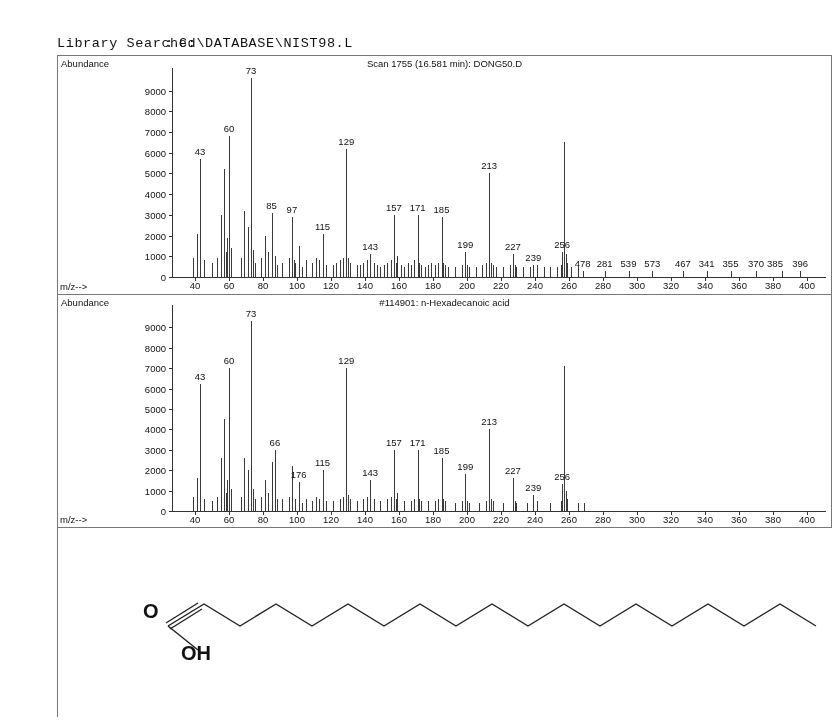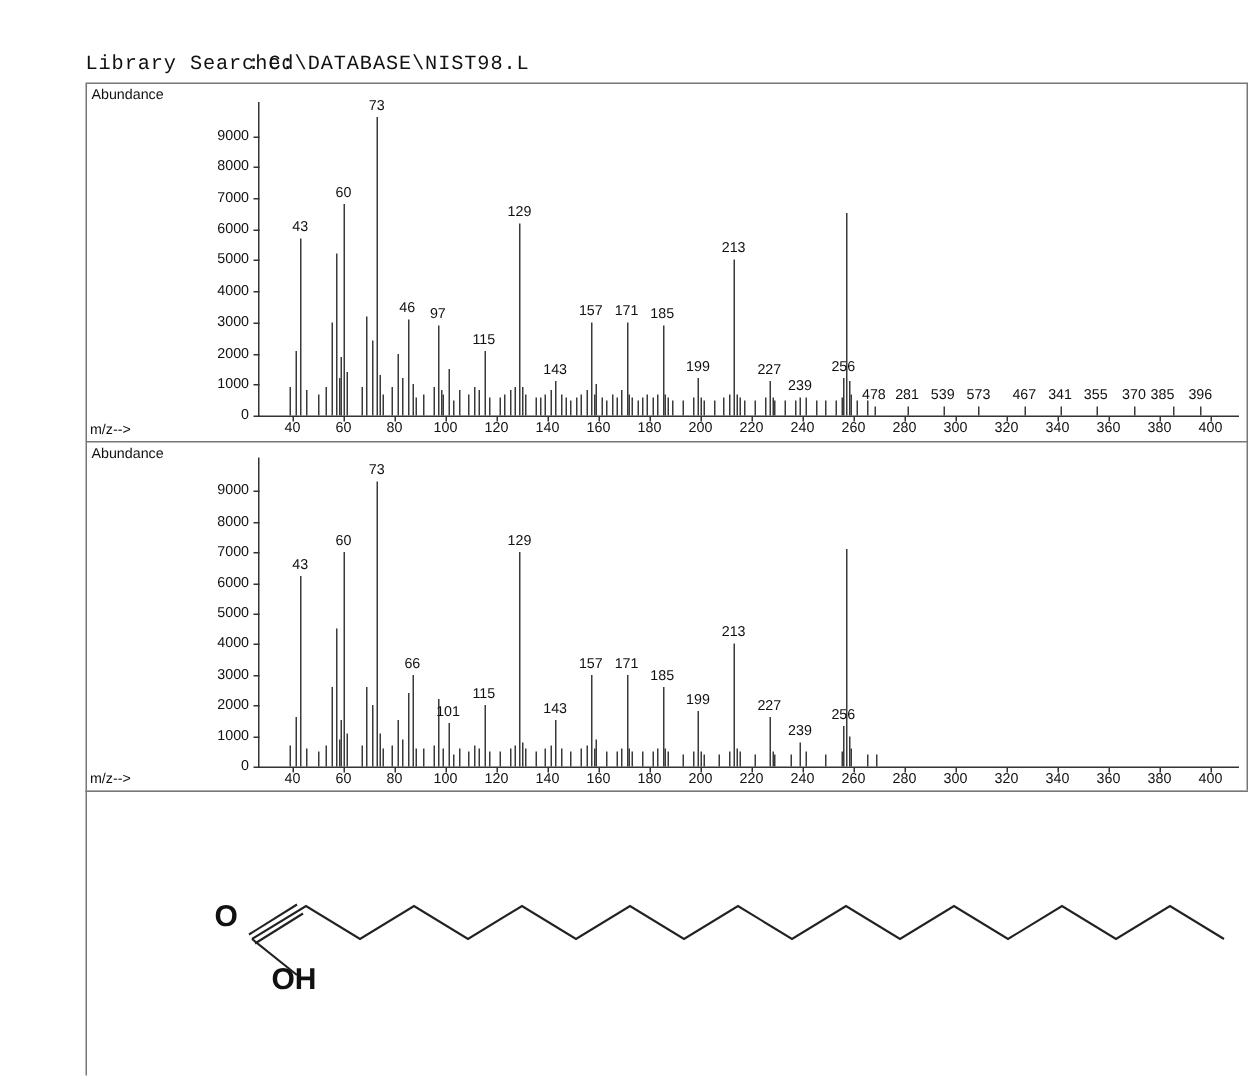--- a/index.html
+++ b/index.html
@@ -103,20 +103,21 @@
 <body>
 
 <div class="header">
   <span class="row"><span class="lbl">Library Searched</span><span class="col">:</span><span>C:\DATABASE\NIST98.L</span></span>
   <span class="row"><span class="lbl">Quality</span><span class="col">:</span><span>99</span></span>
   <span class="row"><span class="lbl">ID</span><span class="col">:</span><span>n-Hexadecanoic acid</span></span>
 </div>
 
 <div class="panel" id="panel-top">
   <div class="abundance-label">Abundance</div>
+  <div class="panel-title">Scan 1755 (16.581 min): DONG50.D</div>
   <div class="mz-label">m/z--&gt;</div>
   <div class="plot" id="plot-0">
       <div class="axis-line" style="left: 114px; top: 221px; width: 654px; height: 1px;"></div>
       <div class="axis-line" style="left: 114px; top: 12px; width: 1px; height: 210px;"></div>
       <div class="ytick-label" style="left: 64px; top: 221px;">0</div>
       <div class="ytick-mark" style="left: 111px; top: 221px;"></div>
       <div class="ytick-label" style="left: 64px; top: 200.293px;">1000</div>
       <div class="ytick-mark" style="left: 111px; top: 200.293px;"></div>
       <div class="ytick-label" style="left: 64px; top: 179.586px;">2000</div>
       <div class="ytick-mark" style="left: 111px; top: 179.586px;"></div>
@@ -284,21 +285,21 @@
       <div class="peak" style="left: 594.3px; top: 214.788px; height: 6.21212px;"></div>
       <div class="peak" style="left: 624.9px; top: 214.788px; height: 6.21212px;"></div>
       <div class="peak" style="left: 648.7px; top: 214.788px; height: 6.21212px;"></div>
       <div class="peak" style="left: 672.5px; top: 214.788px; height: 6.21212px;"></div>
       <div class="peak" style="left: 698px; top: 214.788px; height: 6.21212px;"></div>
       <div class="peak" style="left: 723.5px; top: 214.788px; height: 6.21212px;"></div>
       <div class="peak" style="left: 742.2px; top: 214.788px; height: 6.21212px;"></div>
       <div class="peak-label" style="left: 142.1px; top: 89.9697px;">43</div>
       <div class="peak-label" style="left: 171px; top: 67.1919px;">60</div>
       <div class="peak-label" style="left: 193.1px; top: 9.21212px;">73</div>
-      <div class="peak-label" style="left: 213.5px; top: 143.808px;">46</div>
+      <div class="peak-label" style="left: 213.5px; top: 143.808px;">85</div>
       <div class="peak-label" style="left: 233.9px; top: 147.949px;">97</div>
       <div class="peak-label" style="left: 264.5px; top: 164.515px;">115</div>
       <div class="peak-label" style="left: 288.3px; top: 79.6162px;">129</div>
       <div class="peak-label" style="left: 312.1px; top: 185.222px;">143</div>
       <div class="peak-label" style="left: 335.9px; top: 145.879px;">157</div>
       <div class="peak-label" style="left: 359.7px; top: 145.879px;">171</div>
       <div class="peak-label" style="left: 383.5px; top: 147.949px;">185</div>
       <div class="peak-label" style="left: 407.3px; top: 183.152px;">199</div>
       <div class="peak-label" style="left: 431.1px; top: 104.465px;">213</div>
       <div class="peak-label" style="left: 454.9px; top: 185.222px;">227</div>
@@ -312,20 +313,21 @@
       <div class="peak-label" style="left: 648.7px; top: 201.788px;">341</div>
       <div class="peak-label" style="left: 672.5px; top: 201.788px;">355</div>
       <div class="peak-label" style="left: 698px; top: 201.788px;">370</div>
       <div class="peak-label" style="left: 717px; top: 201.788px;">385</div>
       <div class="peak-label" style="left: 742.2px; top: 201.788px;">396</div>
     </div>
 </div>
 
 <div class="panel" id="panel-bottom">
   <div class="abundance-label">Abundance</div>
+  <div class="panel-title">#114901: n-Hexadecanoic acid</div>
   <div class="mz-label">m/z--&gt;</div>
   <div class="plot" id="plot-1">
       <div class="axis-line" style="left: 114px; top: 216px; width: 654px; height: 1px;"></div>
       <div class="axis-line" style="left: 114px; top: 10px; width: 1px; height: 207px;"></div>
       <div class="ytick-label" style="left: 64px; top: 216px;">0</div>
       <div class="ytick-mark" style="left: 111px; top: 216px;"></div>
       <div class="ytick-label" style="left: 64px; top: 195.596px;">1000</div>
       <div class="ytick-mark" style="left: 111px; top: 195.596px;"></div>
       <div class="ytick-label" style="left: 64px; top: 175.192px;">2000</div>
       <div class="ytick-mark" style="left: 111px; top: 175.192px;"></div>
@@ -468,21 +470,21 @@
       <div class="peak" style="left: 504.2px; top: 189.475px; height: 26.5253px;"></div>
       <div class="peak" style="left: 505.9px; top: 71.1313px; height: 144.869px;"></div>
       <div class="peak" style="left: 507.6px; top: 195.596px; height: 20.404px;"></div>
       <div class="peak" style="left: 509.3px; top: 203.758px; height: 12.2424px;"></div>
       <div class="peak" style="left: 519.5px; top: 207.838px; height: 8.16162px;"></div>
       <div class="peak" style="left: 526.3px; top: 207.838px; height: 8.16162px;"></div>
       <div class="peak-label" style="left: 142.1px; top: 76.4949px;">43</div>
       <div class="peak-label" style="left: 171px; top: 60.1717px;">60</div>
       <div class="peak-label" style="left: 193.1px; top: 13.2424px;">73</div>
       <div class="peak-label" style="left: 216.9px; top: 141.788px;">66</div>
-      <div class="peak-label" style="left: 240.7px; top: 174.434px;">101</div>
+      <div class="peak-label" style="left: 240.7px; top: 174.434px;">176</div>
       <div class="peak-label" style="left: 264.5px; top: 162.192px;">115</div>
       <div class="peak-label" style="left: 288.3px; top: 60.1717px;">129</div>
       <div class="peak-label" style="left: 312.1px; top: 172.394px;">143</div>
       <div class="peak-label" style="left: 335.9px; top: 141.788px;">157</div>
       <div class="peak-label" style="left: 359.7px; top: 141.788px;">171</div>
       <div class="peak-label" style="left: 383.5px; top: 149.949px;">185</div>
       <div class="peak-label" style="left: 407.3px; top: 166.273px;">199</div>
       <div class="peak-label" style="left: 431.1px; top: 121.384px;">213</div>
       <div class="peak-label" style="left: 454.9px; top: 170.354px;">227</div>
       <div class="peak-label" style="left: 475.3px; top: 186.677px;">239</div>

